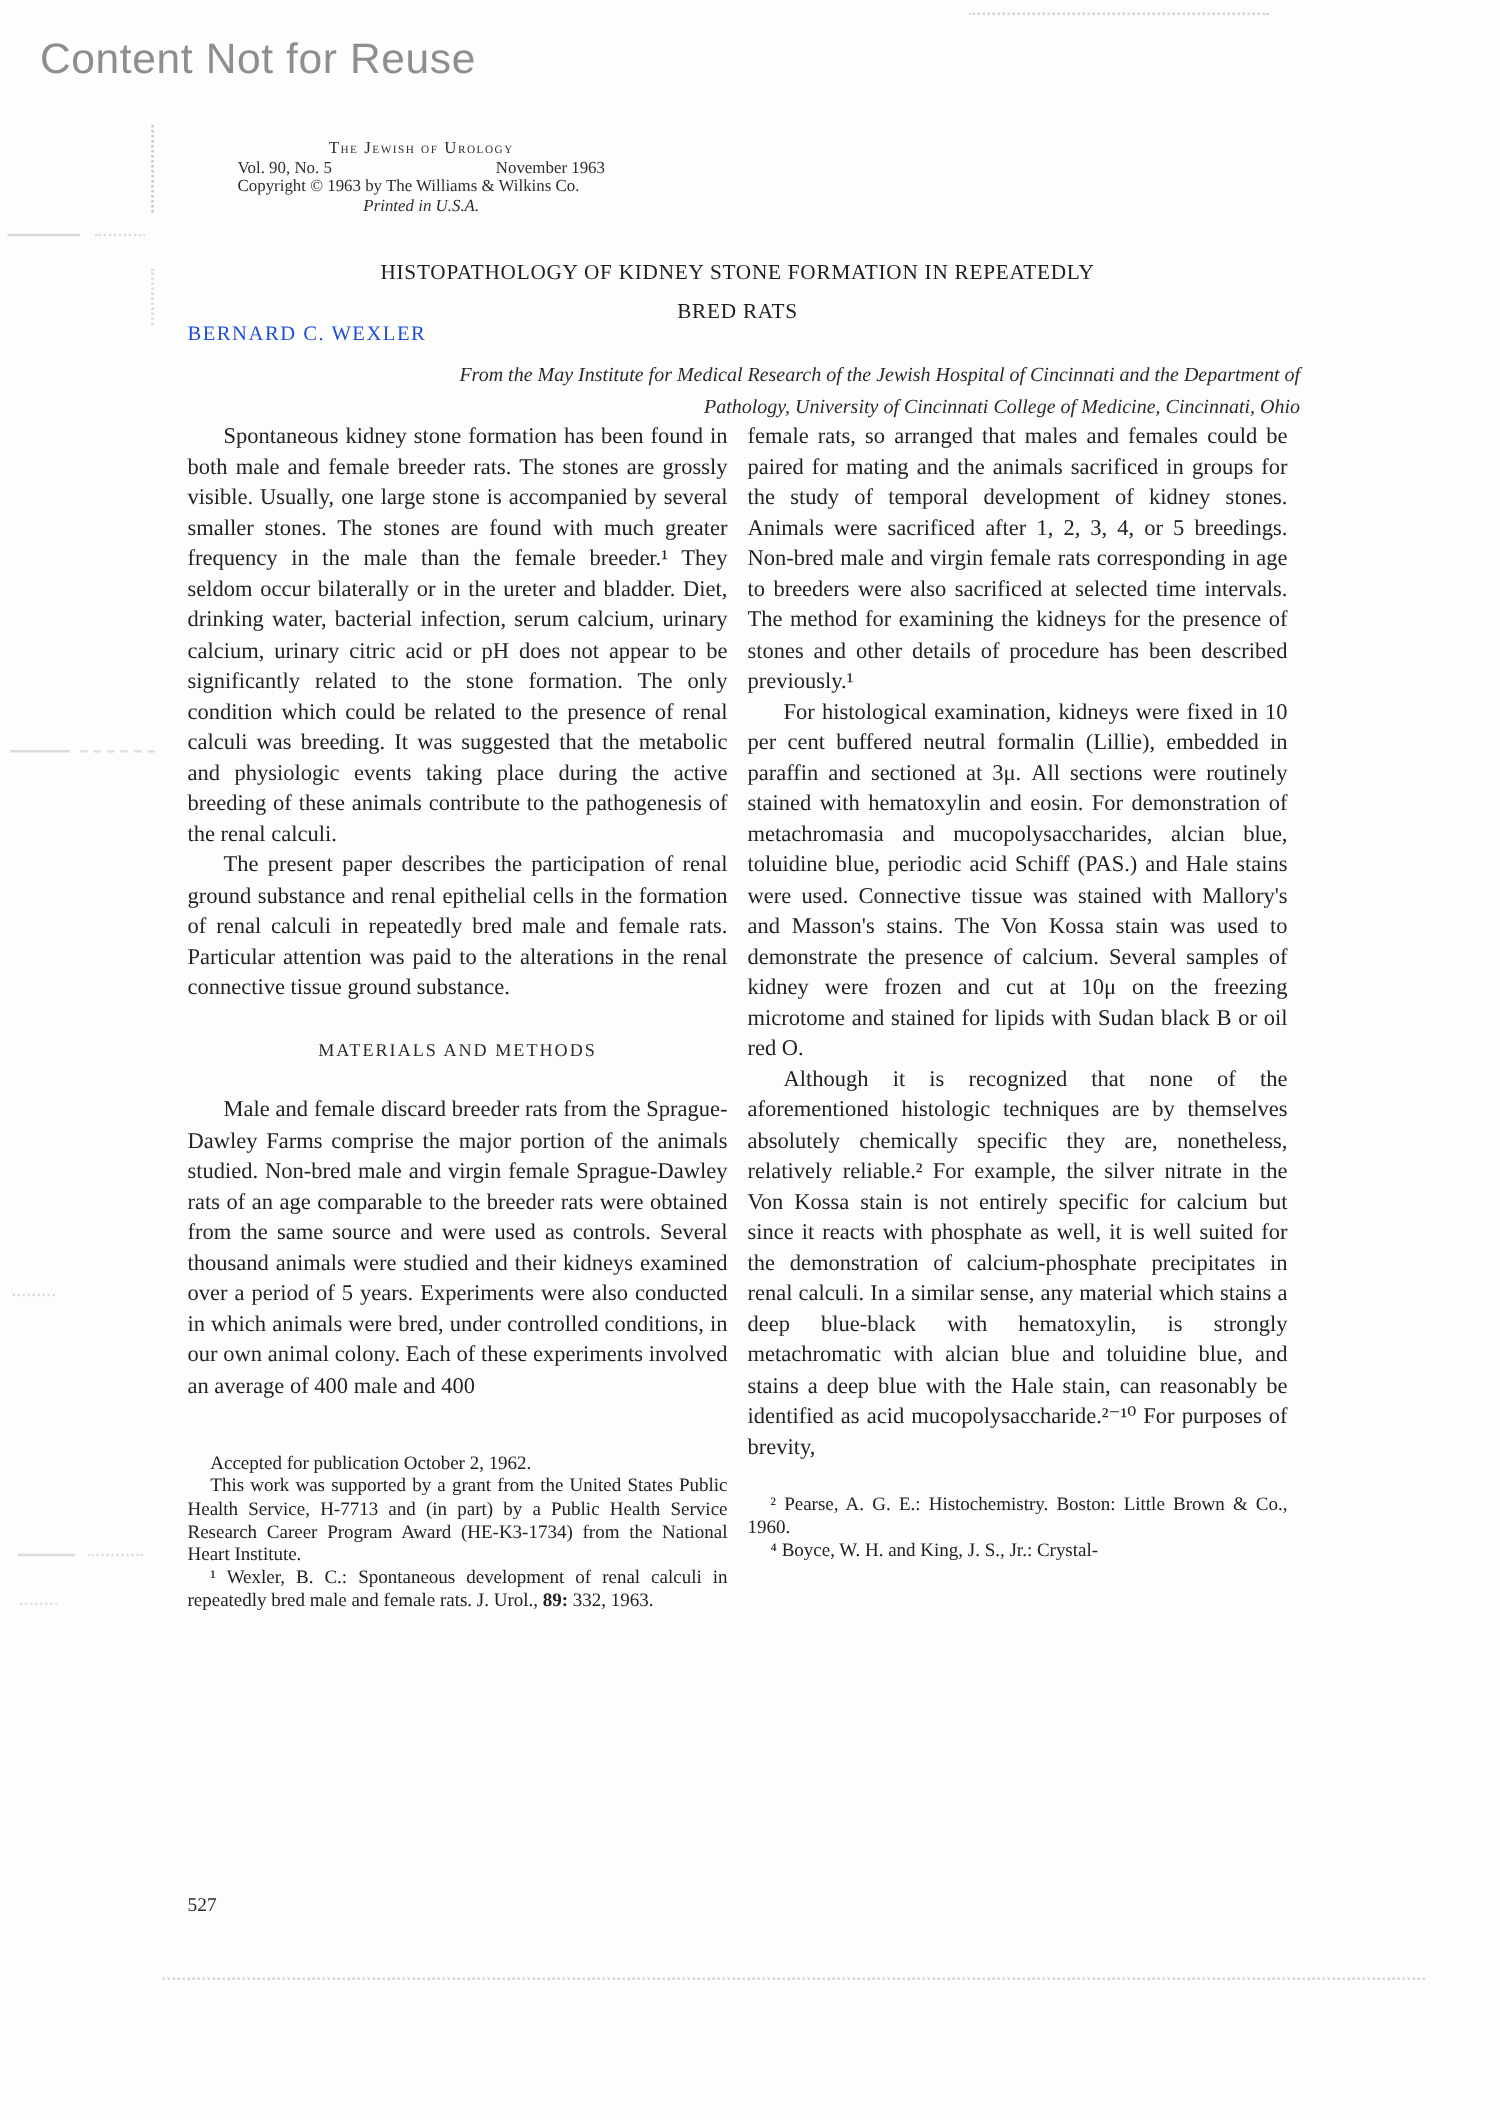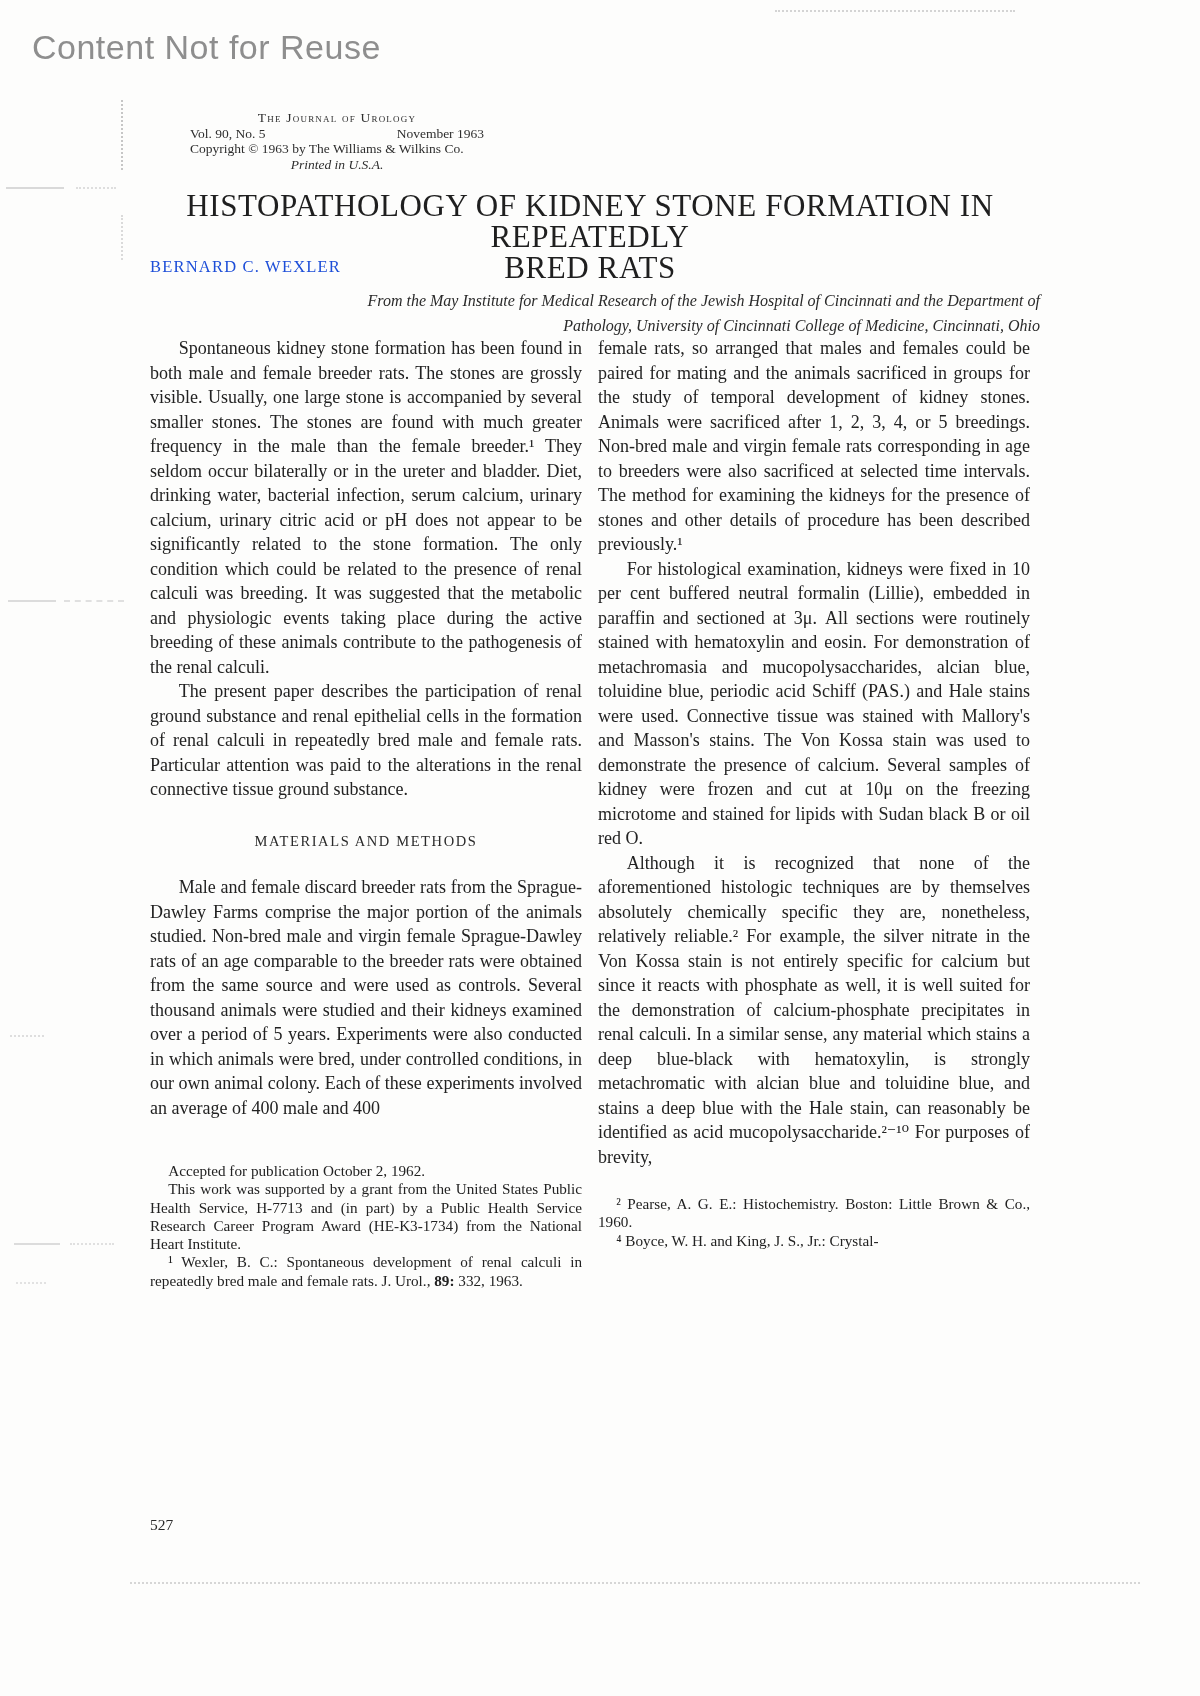--- a/index.html
+++ b/index.html
@@ -22,21 +22,21 @@
   .masthead{
     position:absolute;left:190px;top:110px;width:294px;
     font-size:13.5px;line-height:15.5px;color:#2e2e2e;
   }
   .masthead .journal-name{text-align:center;font-variant:small-caps;letter-spacing:1.2px;}
   .masthead .row{display:flex;justify-content:space-between;}
   .masthead .printed{text-align:center;font-style:italic;}
 
   .title-block{position:absolute;left:150px;top:186px;width:880px;text-align:center;}
   .title-block h1{
-    font-size:31px;font-weight:normal;line-height:31px;margin:4px;letter-spacing:.6px;color:#1f1f1f;
+    font-size:17px;font-weight:normal;line-height:31px;margin:16px;letter-spacing:.6px;color:#1f1f1f;
   }
   .author{
     position:absolute;left:150px;top:257px;width:880px;
     font-size:16.5px;letter-spacing:1.2px;color:#1d4ed8;
   }
   .affiliation{
     position:absolute;left:140px;top:288px;width:900px;text-align:right;
     font-style:italic;font-size:16px;line-height:25px;color:#2a2a2a;
   }
 
@@ -91,21 +91,21 @@
   <div class="artifact a-dash1b"></div>
   <div class="artifact a-dash2"></div>
   <div class="artifact a-dash2b"></div>
   <div class="artifact a-dash3"></div>
   <div class="artifact a-dash4"></div>
   <div class="artifact a-dash4b"></div>
   <div class="artifact a-dash5"></div>
   <div class="artifact a-bottomline"></div>
 
   <div class="masthead">
-    <div class="journal-name">The Journal of Urology</div>
+    <div class="journal-name">The Jewish of Urology</div>
     <div class="row">
       <span>Vol. 90, No. 5</span>
       <span>November 1963</span>
     </div>
     <div>Copyright © 1963 by The Williams &amp; Wilkins Co.</div>
     <div class="printed">Printed in U.S.A.</div>
   </div>
 
   <div class="title-block">
     <h1><span>HISTOPATHOLOGY OF KIDNEY STONE FORMATION IN REPEATEDLY</span><br><span>BRED RATS</span></h1>

